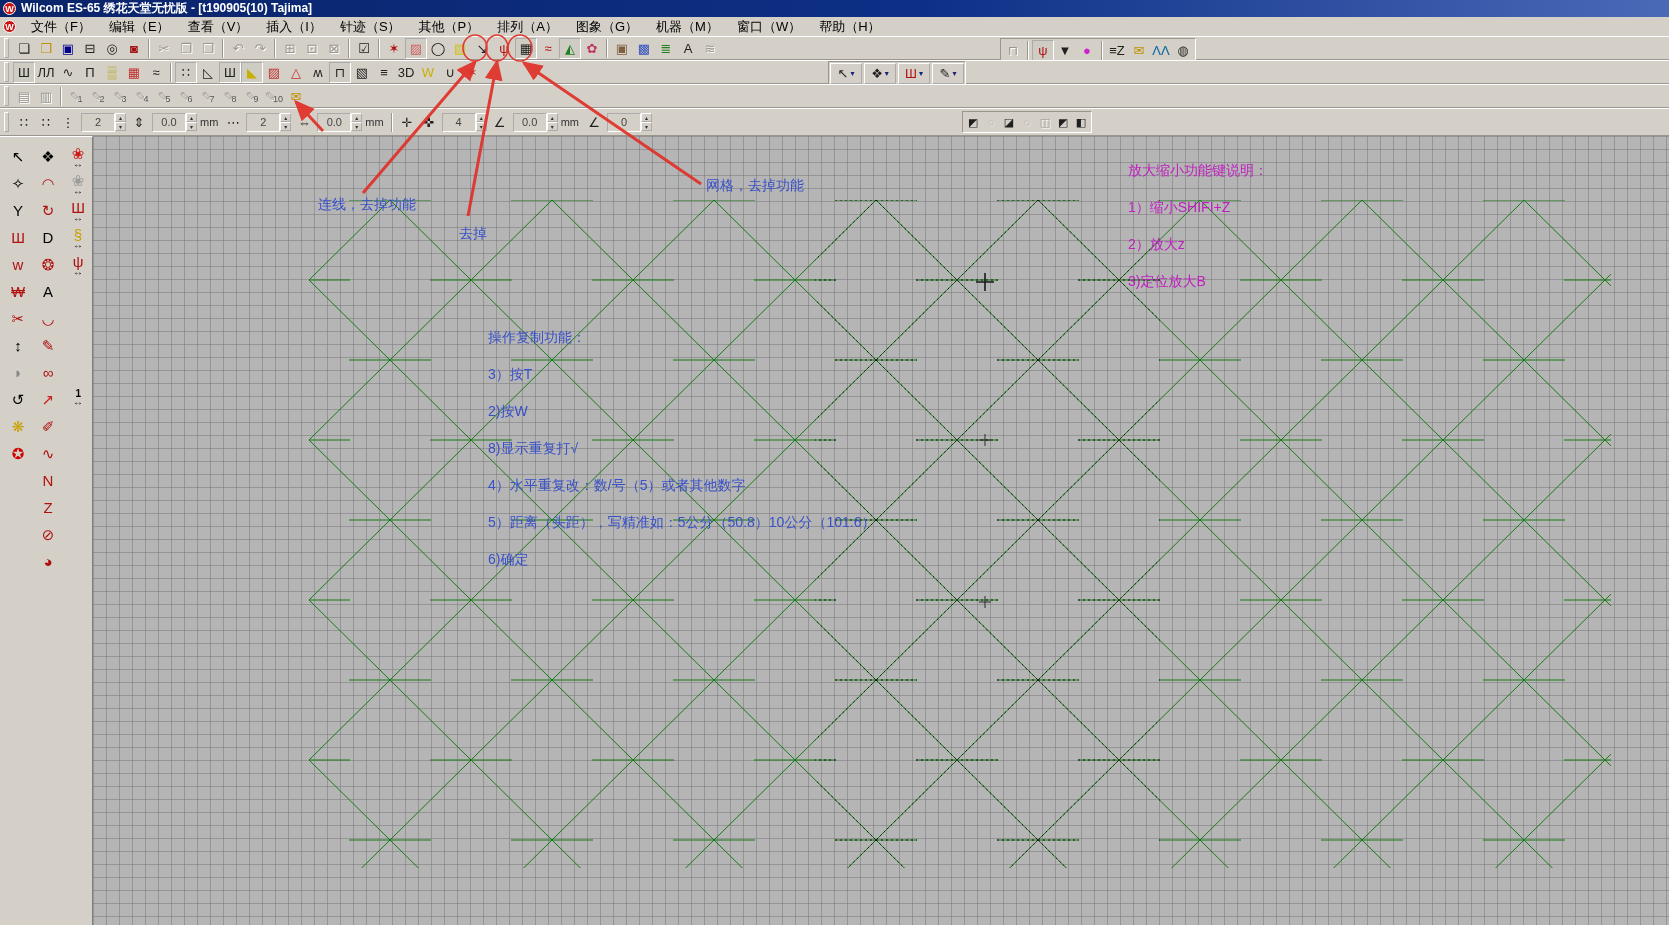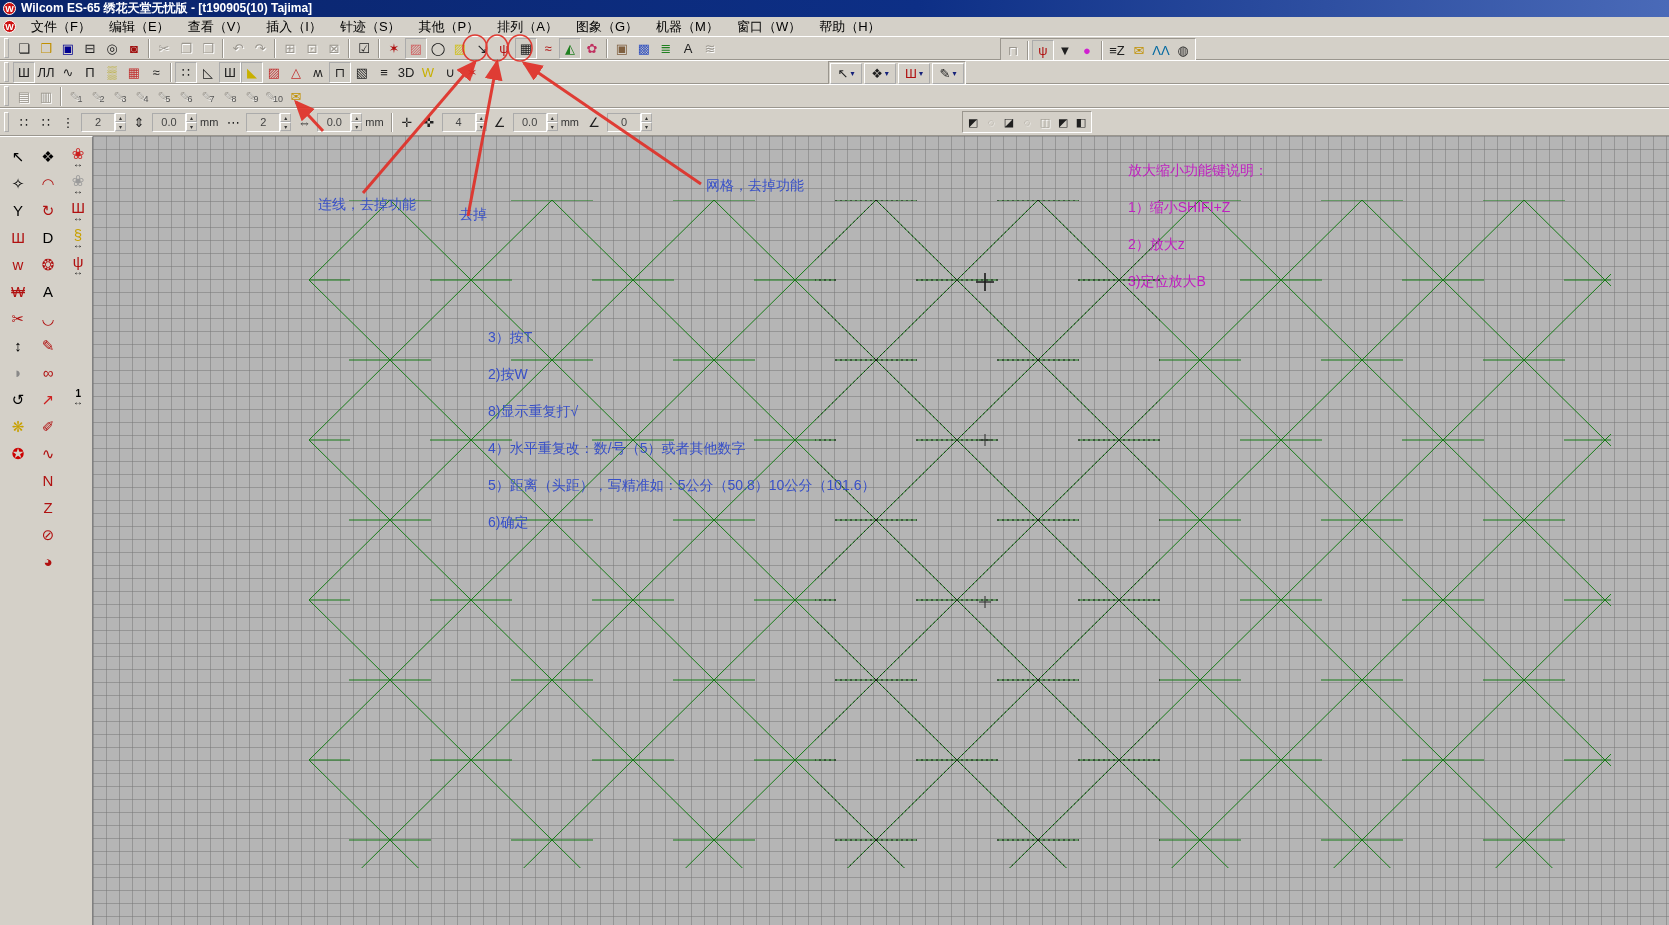--- a/index.html
+++ b/index.html
@@ -622,23 +622,24 @@
       </pattern>
     </defs>
     <rect x="216" y="64" width="1302" height="668" fill="url(#lat)"></rect>
     <rect x="722" y="64" width="345" height="668" fill="url(#latd)"></rect>
     <path d="M886,304 h12 M892,298 v12 M886,466 h12 M892,460 v12" stroke="#2a2a2a" stroke-width="1"></path>
     <path d="M883,146 h18 M892,137 v18" stroke="#1a1a1a" stroke-width="1.6"></path>
   </svg>
 </div>
 
 <div class="note" style="left:318px;top:196px;">连线，去掉功能</div>
-<div class="note" style="left:459px;top:206px;">去掉</div>
+<div class="note" style="left:459px;top:225px;">去掉</div>
 <div class="note" style="left:706px;top:177px;">网格，去掉功能</div>
 <div class="note" style="left:488px;top:311px;">
+  <div>操作复制功能：</div>
   <div>3）按T</div>
   <div>2)按W</div>
   <div>8)显示重复打√</div>
   <div>4）水平重复改：数/号（5）或者其他数字</div>
   <div>5）距离（头距），写精准如：5公分（50.8）10公分（101.6）</div>
   <div>6)确定</div>
 </div>
 <div class="note magenta" style="left:1128px;top:144px;">
   <div>放大缩小功能键说明：</div>
   <div>1）缩小SHIFI+Z</div>

